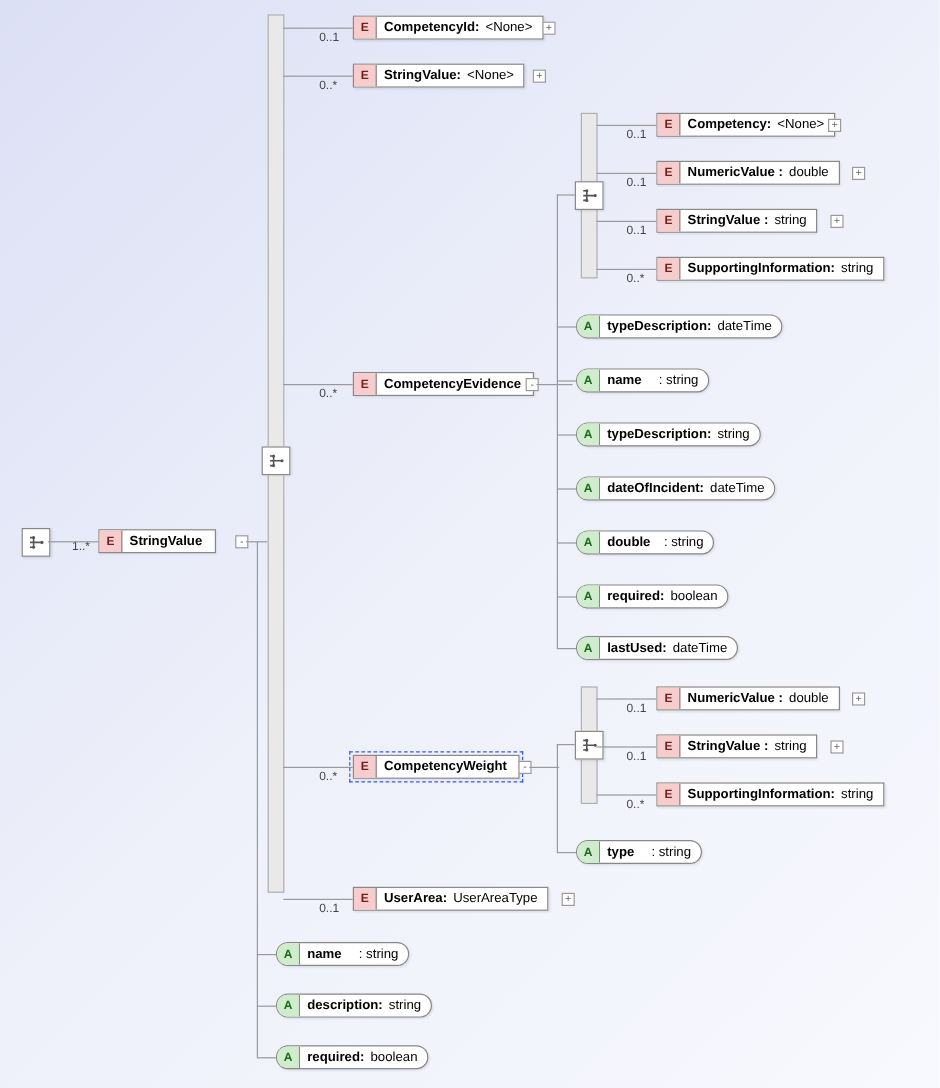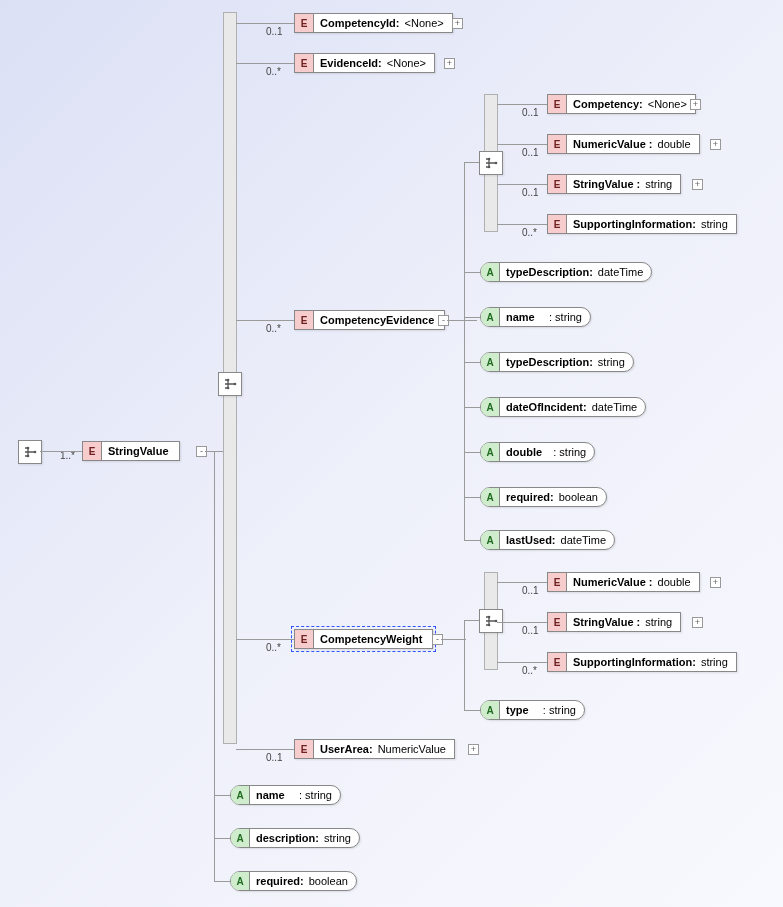--- a/index.html
+++ b/index.html
@@ -121,21 +121,21 @@
 <div class="node element" style="left:294px; top:13px;">
   <div class="badge">E</div>
   <div class="label"><b>CompetencyId:</b>&nbsp;<span>&lt;None&gt;</span></div>
 </div>
 <div class="expand" style="left:452px; top:18px;">+</div>
 
 <div class="line hline" style="left:236px; top:63px; width:58px;"></div>
 <div class="card" style="left:266px; top:66px;">0..*</div>
 <div class="node element" style="left:294px; top:53px;">
   <div class="badge">E</div>
-  <div class="label"><b>EvidenceId:</b>&nbsp;<span>&lt;None&gt;</span></div>
+  <div class="label"><b>StringValue:</b>&nbsp;<span>&lt;None&gt;</span></div>
 </div>
 <div class="expand" style="left:444px; top:58px;">+</div>
 
 <div class="line hline" style="left:236px; top:320px; width:58px;"></div>
 <div class="card" style="left:266px; top:323px;">0..*</div>
 <div class="node element" style="left:294px; top:310px;">
   <div class="badge">E</div>
   <div class="label">
       <b>CompetencyEvidence</b>
     </div>
@@ -279,21 +279,21 @@
 <div class="line hline" style="left:464px; top:710px; width:16px;"></div>
 <div class="node attribute" style="left:480px; top:700px;">
   <div class="badge">A</div>
   <div class="label"><b>type</b>&nbsp;&nbsp;&nbsp;&nbsp;:&nbsp;<span>string</span></div>
 </div>
 
 <div class="line hline" style="left:236px; top:749px; width:58px;"></div>
 <div class="card" style="left:266px; top:752px;">0..1</div>
 <div class="node element" style="left:294px; top:739px;">
   <div class="badge">E</div>
-  <div class="label"><b>UserArea:</b>&nbsp;<span>NumericValue</span></div>
+  <div class="label"><b>UserArea:</b>&nbsp;<span>UserAreaType</span></div>
 </div>
 <div class="expand" style="left:468px; top:744px;">+</div>
 
 <div class="line vline" style="left:214px; top:451px; height:430px;"></div>
 
 <div class="line hline" style="left:214px; top:795px; width:16px;"></div>
 <div class="node attribute" style="left:230px; top:785px;">
   <div class="badge">A</div>
   <div class="label"><b>name</b>&nbsp;&nbsp;&nbsp;&nbsp;:&nbsp;<span>string</span></div>
 </div>

